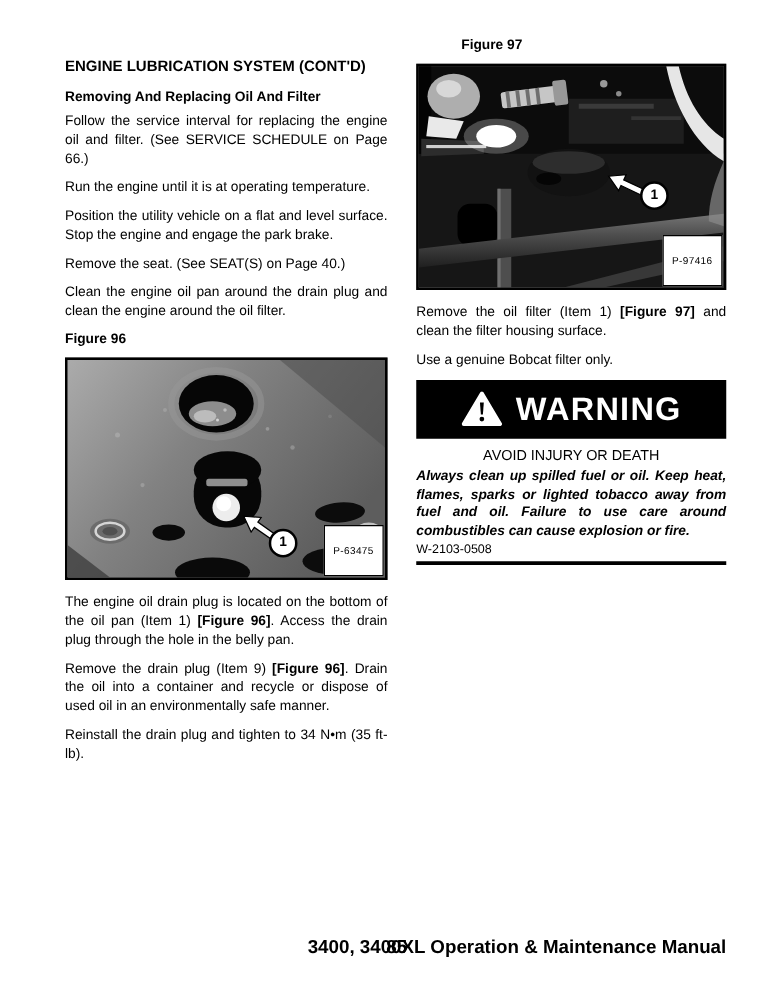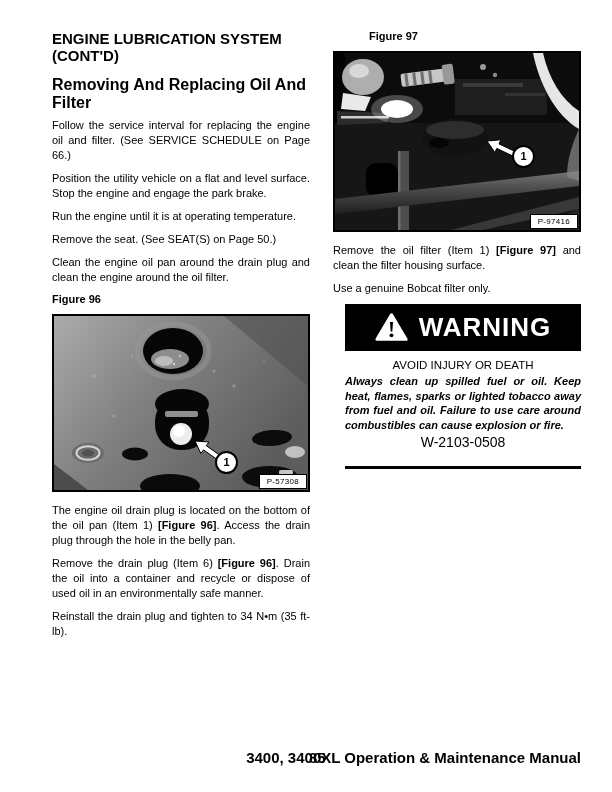--- a/index.html
+++ b/index.html
@@ -5,70 +5,70 @@
   html,body { margin:0; padding:0; background:#e8e8e8; }
   .page {
     position:relative; width:612px; height:792px; margin:0 auto;
     background:#ffffff; font-family:"Liberation Sans", sans-serif; color:#000;
     overflow:hidden;
   }
   .columns { position:absolute; left:52px; top:30px; width:529px; display:flex; gap:23px; }
   .col-left  { width:258px; }
   .col-right { width:248px; }
 
-  .heading    { font-size:15px; font-weight:bold; margin:0 0 11px; }
-  .subheading { font-size:16px; font-weight:bold; margin:12px 0 6px; }
+  .heading    { font-size:12px; font-weight:bold; margin:16px 0 11px; }
+  .subheading { font-size:11px; font-weight:bold; margin:12px 0 6px; }
   p.body { font-size:11px; line-height:15px; margin:0 0 8px; text-align:justify; }
   p.body:last-child { margin-bottom:0; }
   .b { font-weight:bold; }
 
   .fig-label { font-size:11px; font-weight:bold; margin:4px 0 9px; }
   .col-right .fig-label { margin-top:0;padding-left:36px; }
 
   .figure { position:relative; border:2px solid #000; margin:0 0 11px; background:#777; }
   .figure svg { display:block; }
   .photo-id {
     position:absolute; right:1px; bottom:1px; background:#fff; border:1px solid #000;
-    font-size:8px; line-height:11px; padding:1px 7px; letter-spacing:0.3px;
+    font-size:8px; line-height:11px; padding:14px 7px; letter-spacing:0.3px;
   }
   .callout {
     position:absolute; width:19px; height:19px; border:2px solid #000; border-radius:50%;
     background:#fff; text-align:center; line-height:19px; font-size:11px; font-weight:bold;
   }
   .fig96 .callout { left:161px; top:135px; }
   .fig97 .callout { left:177px; top:92px; }
 
-  .warning-block { margin-top:7px; border-bottom:3px solid #000; padding-bottom:16px;margin-left:12px; }
+  .warning-block { margin-top:7px; border-bottom:3px solid #000; padding-bottom:4px; }
   .warning-banner {
     background:#000; color:#fff; height:47px;
     display:flex; align-items:center; justify-content:center; gap:11px;
   }
   .warning-banner .banner-text { font-size:26px; font-weight:bold; letter-spacing:1px; }
   .warning-title { text-align:center; font-size:11.5px; font-weight:normal; margin:8px 0 3px; }
   p.warning-body { font-size:11px; font-weight:bold; line-height:14.5px; margin:0; text-align:justify;font-style:italic; }
-  .warning-code { text-align:center; font-size:14px; margin-top:2px; }
+  .warning-code { text-align:left; font-size:10px; margin-top:2px; }
 
   .footer { position:absolute; left:52px; right:31px; top:749px; height:14px; font-size:15px; font-weight:bold; }
   .footer .page-num { position:absolute; left:257px; }
   .footer .manual-title { position:absolute; right:0; }
 </style>
 </head>
 <body>
 
 <div class="page">
   <div class="columns">
 
     <div class="col-left">
       <div class="heading">ENGINE LUBRICATION SYSTEM (CONT'D)</div>
       <div class="subheading">Removing And Replacing Oil And Filter</div>
 
       <p class="body">Follow the service interval for replacing the engine oil and filter. (See SERVICE SCHEDULE on Page 66.)</p>
+      <p class="body">Run the engine until it is at operating temperature.</p>
       <p class="body">Position the utility vehicle on a flat and level surface. Stop the engine and engage the park brake.</p>
-      <p class="body">Run the engine until it is at operating temperature.</p>
-      <p class="body">Remove the seat. (See SEAT(S) on Page 50.)</p>
+      <p class="body">Remove the seat. (See SEAT(S) on Page 40.)</p>
       <p class="body">Clean the engine oil pan around the drain plug and clean the engine around the oil filter.</p>
 
       <div class="fig-label">Figure 96</div>
 
       <div class="figure fig96">
         <svg width="254" height="174" viewBox="0 0 254 174">
           <defs>
             <linearGradient id="panGrad" x1="0" y1="0" x2="1" y2="0.55">
               <stop offset="0" stop-color="#ababab"></stop>
               <stop offset="0.45" stop-color="#828282"></stop>
@@ -102,25 +102,25 @@
           <ellipse cx="116" cy="170" rx="30" ry="12" fill="#0a0a0a"></ellipse>
           <g transform="rotate(-4 218 122)">
               <ellipse cx="218" cy="122" rx="20" ry="8" fill="#0c0c0c"></ellipse>
             </g>
           <ellipse cx="241" cy="136" rx="10" ry="6" fill="#cccccc" opacity="0.9"></ellipse>
           <ellipse cx="216" cy="161" rx="28" ry="11" fill="#0c0c0c"></ellipse>
           <rect x="225" y="154" width="14" height="5" rx="2" fill="#e8e8e8" opacity="0.85"></rect>
           <polygon points="141,125 154.9,126 152.3,129.7 165.4,138.9 162.6,143.1 149.5,133.9 146.9,137.6" fill="#ffffff" stroke="#000000" stroke-width="1"></polygon>
         </svg>
         <div class="callout">1</div>
-        <div class="photo-id">P-57308</div>
+        <div class="photo-id">P-63475</div>
       </div>
 
       <p class="body"><span>The engine oil drain plug is located on the bottom of the oil pan (Item 1) </span><span class="b">[Figure 96]</span><span>. Access the drain plug through the hole in the belly pan.</span></p>
-      <p class="body"><span>Remove the drain plug (Item 6) </span><span class="b">[Figure 96]</span><span>. Drain the oil into a container and recycle or dispose of used oil in an environmentally safe manner.</span></p>
+      <p class="body"><span>Remove the drain plug (Item 9) </span><span class="b">[Figure 96]</span><span>. Drain the oil into a container and recycle or dispose of used oil in an environmentally safe manner.</span></p>
       <p class="body"><span>Reinstall the drain plug and tighten to 34 N•m (35 ft-lb).</span></p>
     </div>
 
     <div class="col-right">
       <div class="fig-label">Figure 97</div>
 
       <div class="figure fig97">
         <svg width="244" height="177" viewBox="0 0 244 177">
           <defs>
             <linearGradient id="tubeGrad" x1="0" y1="0" x2="0" y2="1">

